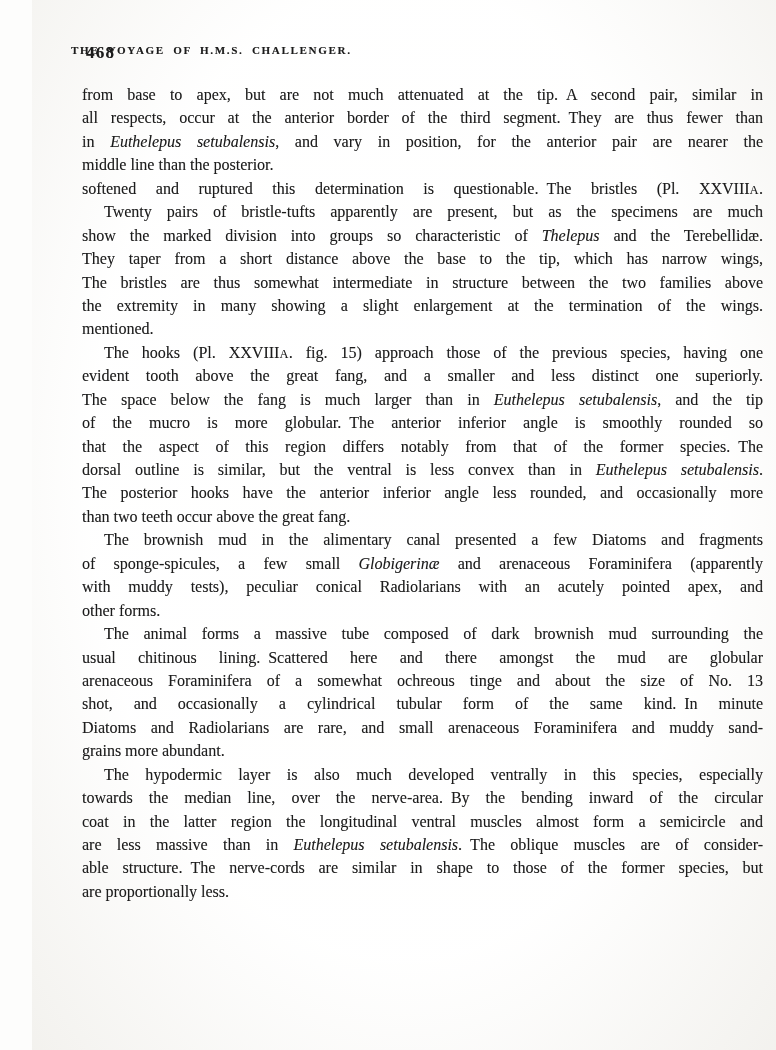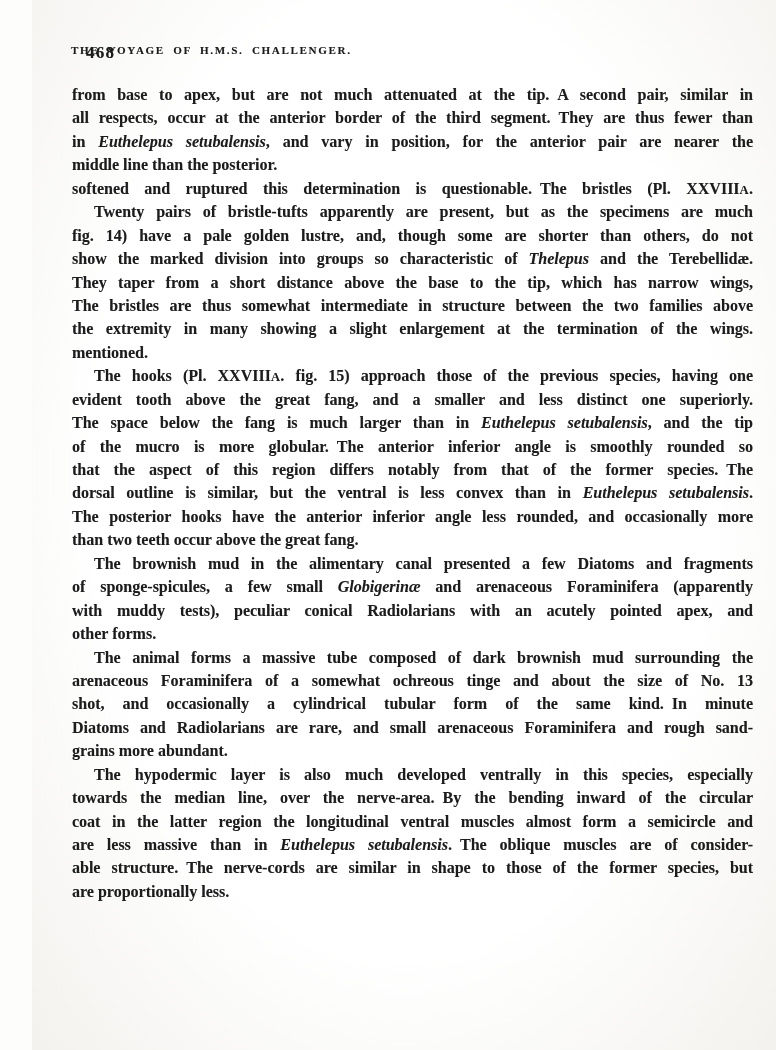--- a/index.html
+++ b/index.html
@@ -28,24 +28,23 @@
   }
   .running-title {
     position: absolute; left: 0; right: 0; top: 2px;
     text-align: left;
     font-size: 11px; font-weight: 700;
     letter-spacing: 1.7px; word-spacing: 4px;
     transform: translateX(-11px);
     white-space: nowrap;
   }
   .page-text {
-    position: absolute; left: 40px; top: 83px; width: 681px;
+    position: absolute; left: 50px; top: 83px; width: 681px;
     font-size: 16px; line-height: 23.45px;
     text-shadow: 0.2px 0.2px 0 rgba(25,25,25,0.35);
-    font-weight: bold;
   }
   .para { margin: 0; }
   .line {
     text-align: justify;
     text-align-last: justify;
     height: 23.45px;
   }
   .line.end { text-align-last: left; }
   .line.indent { text-indent: 22px; }
   .line em { font-style: italic; }
@@ -62,21 +61,20 @@
   <div class="page-text">
       <div class="para">
         <div class="line"><span>from base to apex, but are not much attenuated at the tip. A second pair, similar in</span></div>
         <div class="line"><span>all respects, occur at the anterior border of the third segment. They are thus fewer than</span></div>
         <div class="line"><span>in </span><em>Euthelepus setubalensis</em><span>, and vary in position, for the anterior pair are nearer the</span></div>
         <div class="line end"><span>middle line than the posterior.</span></div>
       </div>
       <div class="para">
         <div class="line"><span>softened and ruptured this determination is questionable. The bristles (Pl. XXVIII</span><span class="sc">A</span><span>.</span></div>
         <div class="line indent"><span>Twenty pairs of bristle-tufts apparently are present, but as the specimens are much</span></div>
-        <div class="line"><span>fig. 14) have a pale golden lustre, and, though some are shorter than others, do not</span></div>
         <div class="line"><span>show the marked division into groups so characteristic of </span><em>Thelepus</em><span> and the Terebellidæ.</span></div>
         <div class="line"><span>They taper from a short distance above the base to the tip, which has narrow wings,</span></div>
         <div class="line"><span>The bristles are thus somewhat intermediate in structure between the two families above</span></div>
         <div class="line"><span>the extremity in many showing a slight enlargement at the termination of the wings.</span></div>
         <div class="line end"><span>mentioned.</span></div>
       </div>
       <div class="para">
         <div class="line indent"><span>The hooks (Pl. XXVIII</span><span class="sc">A</span><span>. fig. 15) approach those of the previous species, having one</span></div>
         <div class="line"><span>evident tooth above the great fang, and a smaller and less distinct one superiorly.</span></div>
         <div class="line"><span>The space below the fang is much larger than in </span><em>Euthelepus setubalensis</em><span>, and the tip</span></div>
@@ -87,23 +85,24 @@
         <div class="line end"><span>than two teeth occur above the great fang.</span></div>
       </div>
       <div class="para">
         <div class="line indent"><span>The brownish mud in the alimentary canal presented a few Diatoms and fragments</span></div>
         <div class="line"><span>of sponge-spicules, a few small </span><em>Globigerinæ</em><span> and arenaceous Foraminifera (apparently</span></div>
         <div class="line"><span>with muddy tests), peculiar conical Radiolarians with an acutely pointed apex, and</span></div>
         <div class="line end"><span>other forms.</span></div>
       </div>
       <div class="para">
         <div class="line indent"><span>The animal forms a massive tube composed of dark brownish mud surrounding the</span></div>
+        <div class="line"><span>usual chitinous lining. Scattered here and there amongst the mud are globular</span></div>
         <div class="line"><span>arenaceous Foraminifera of a somewhat ochreous tinge and about the size of No. 13</span></div>
         <div class="line"><span>shot, and occasionally a cylindrical tubular form of the same kind. In minute</span></div>
-        <div class="line"><span>Diatoms and Radiolarians are rare, and small arenaceous Foraminifera and rough sand-</span></div>
+        <div class="line"><span>Diatoms and Radiolarians are rare, and small arenaceous Foraminifera and muddy sand-</span></div>
         <div class="line end"><span>grains more abundant.</span></div>
       </div>
       <div class="para">
         <div class="line indent"><span>The hypodermic layer is also much developed ventrally in this species, especially</span></div>
         <div class="line"><span>towards the median line, over the nerve-area. By the bending inward of the circular</span></div>
         <div class="line"><span>coat in the latter region the longitudinal ventral muscles almost form a semicircle and</span></div>
         <div class="line"><span>are less massive than in </span><em>Euthelepus setubalensis</em><span>. The oblique muscles are of consider-</span></div>
         <div class="line"><span>able structure. The nerve-cords are similar in shape to those of the former species, but</span></div>
         <div class="line end"><span>are proportionally less.</span></div>
       </div>

